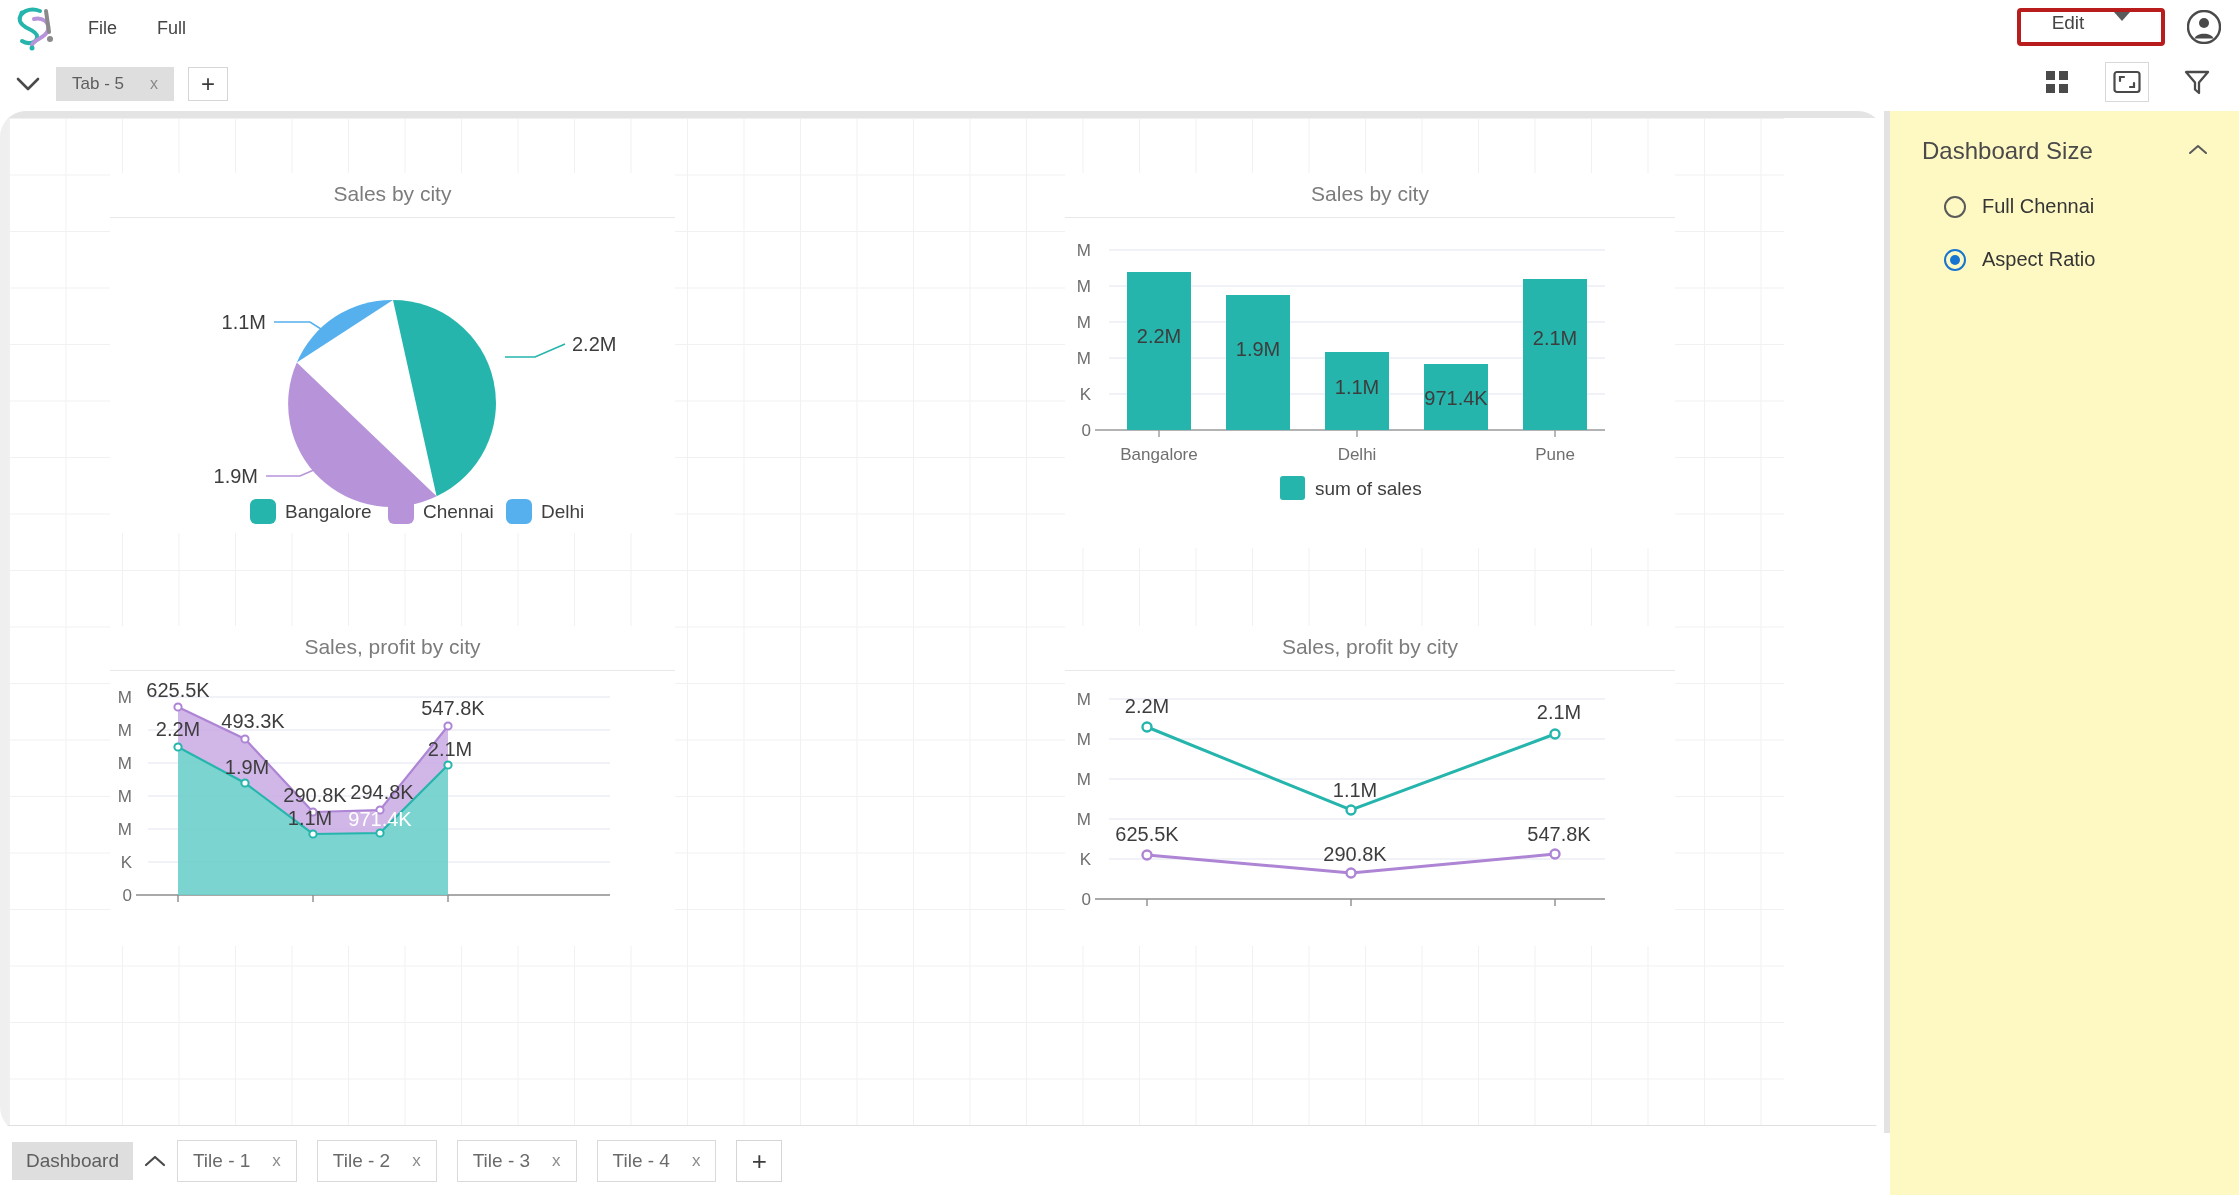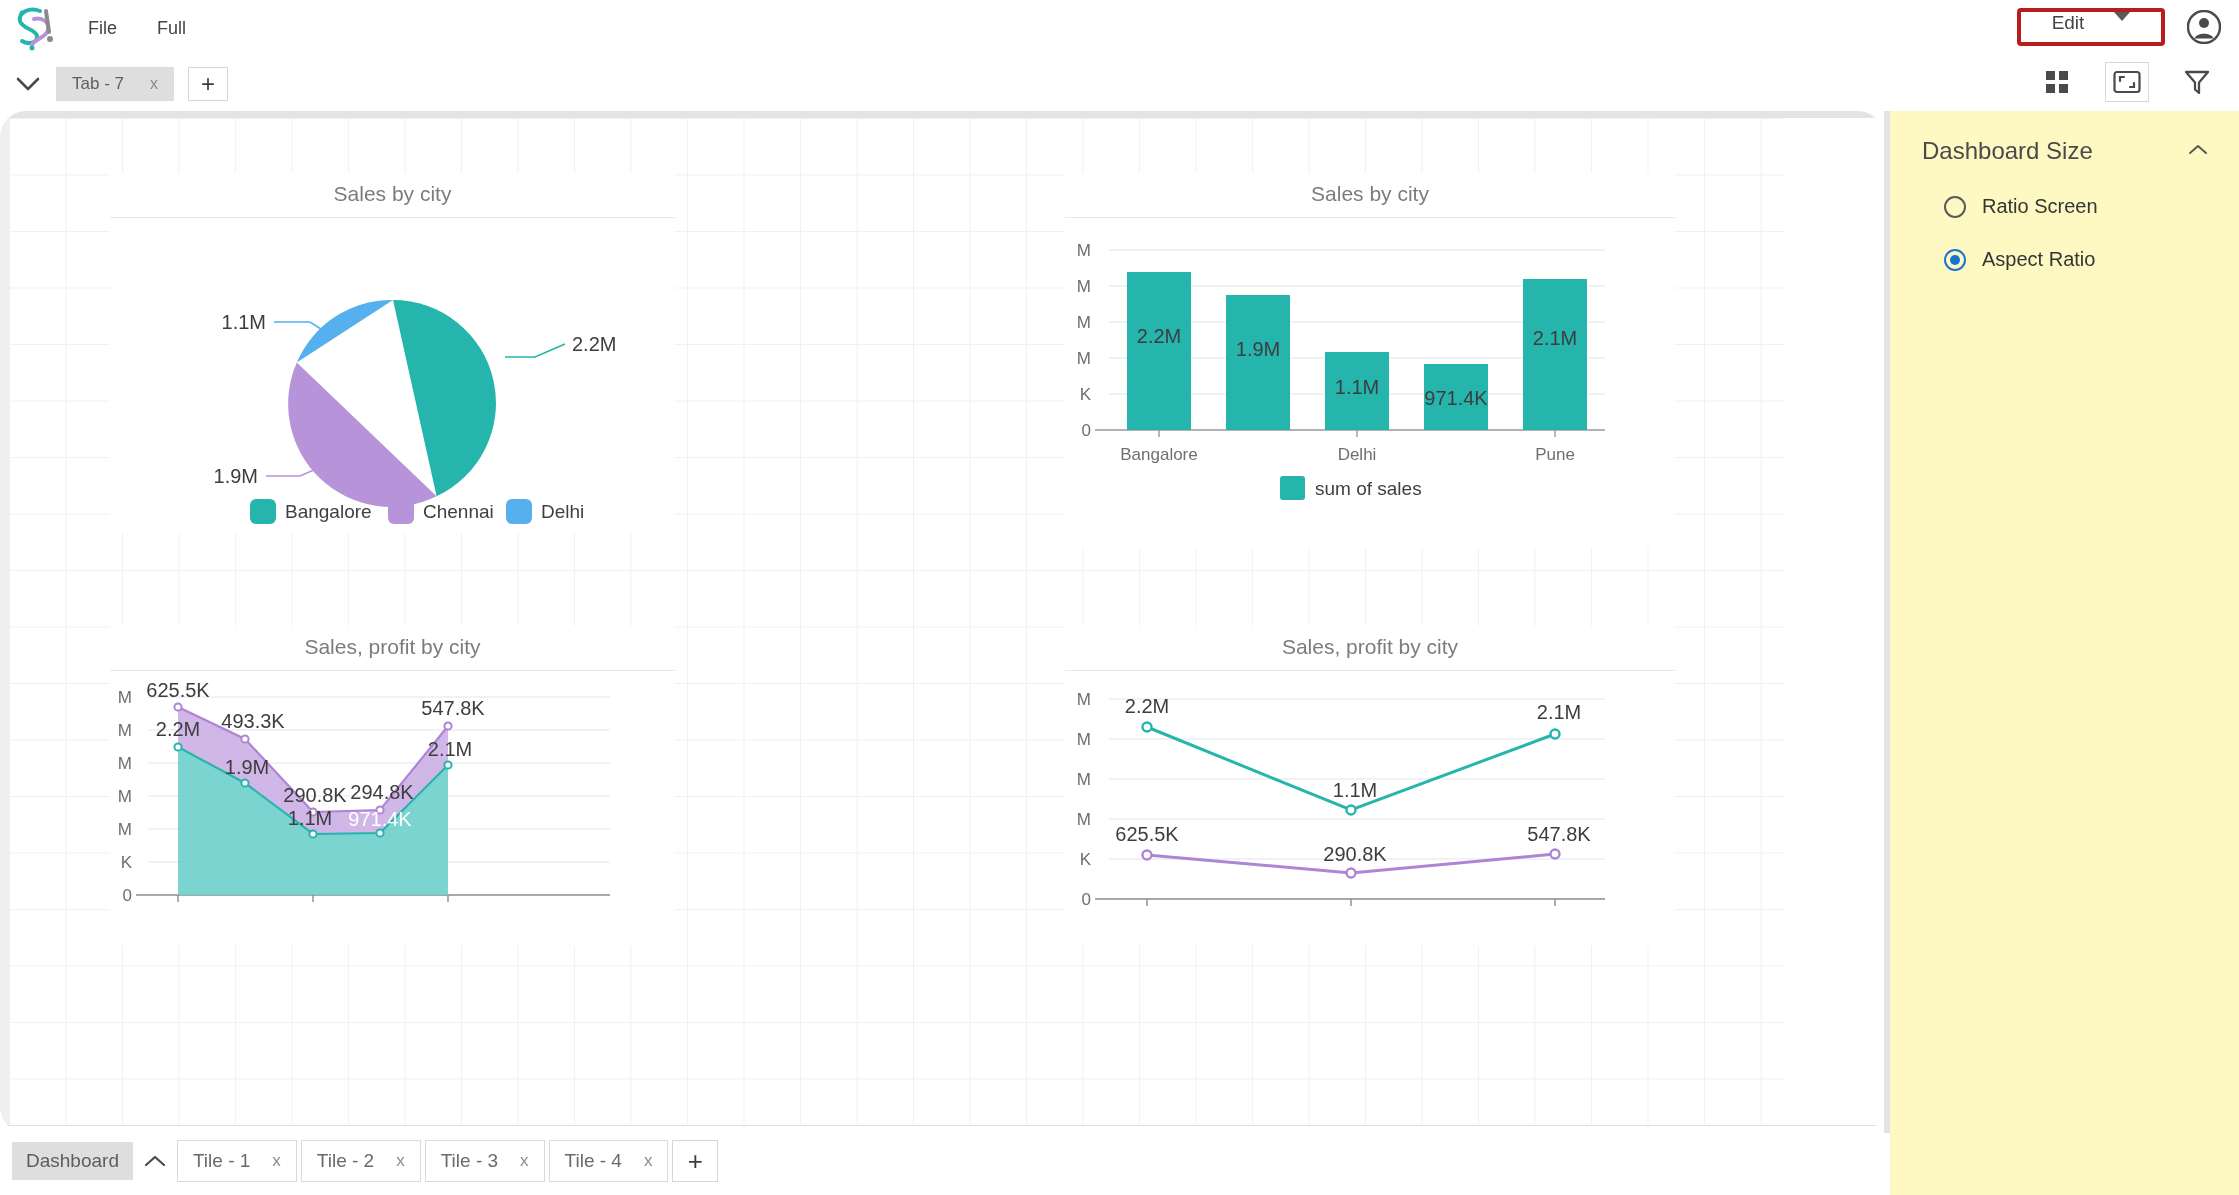--- a/index.html
+++ b/index.html
@@ -151,21 +151,21 @@
   .dash-chip {
     background: #dedede; color: #5e5e5e; font-size: 19px;
     padding: 8px 14px; cursor: pointer;
   }
   .chev-up-btn {
     width: 44px; display: flex; justify-content: center; cursor: pointer;
   }
   .tile-chip {
     height: 42px; border: 1px solid #dadada; background: #fff;
     display: flex; align-items: center; gap: 22px; padding: 0 15px;
-    font-size: 19px; color: #6a6a6a; cursor: pointer; margin-right: 4px;
+    font-size: 19px; color: #6a6a6a; cursor: pointer; margin-right: 20px;
   }
   .tile-chip .tile-x { font-size: 17px; color: #8d8d8d; }
   .bottom-plus {
     width: 46px; height: 42px; border: 1px solid #d5d5d5; background: #fff;
     display: flex; align-items: center; justify-content: center;
     font-size: 26px; color: #3c3c3c; line-height: 1; cursor: pointer;
   }
 
   
   .axis-lbl { font-size: 17px; fill: #6f6f6f; font-family: "Liberation Sans", sans-serif; }
@@ -205,21 +205,21 @@
   </div>
 </div>
 
 <div class="tabstrip">
   <div class="chev-down-wrap">
     <svg width="26" height="16" viewBox="0 0 26 16">
       <path d="M3 3 L13 13 L23 3" fill="none" stroke="#4a4a4a" stroke-width="2.6" stroke-linecap="round" stroke-linejoin="round"></path>
     </svg>
   </div>
   <div class="tab-chip">
-    <span>Tab - 7</span>
+    <span>Tab - 5</span>
     <span class="tab-x">x</span>
   </div>
   <div class="tab-plus">+</div>
 
   <div class="toolbar-right">
     <div class="tool-btn">
       <svg width="26" height="26" viewBox="0 0 26 26">
         <rect x="2" y="2" width="9" height="9" fill="#4a4a4a"></rect>
         <rect x="15" y="2" width="9" height="9" fill="#4a4a4a"></rect>
         <rect x="2" y="15" width="9" height="9" fill="#4a4a4a"></rect>
@@ -435,21 +435,21 @@
     <div class="sb-title">Dashboard Size</div>
     <div class="sb-chevron">
       <svg width="22" height="14" viewBox="0 0 22 14">
         <path d="M3 10 L11 3 L19 10" fill="none" stroke="#5a5a5a" stroke-width="2" stroke-linecap="round" stroke-linejoin="round"></path>
       </svg>
     </div>
   </div>
 
   <div class="radio-row">
     <span class="radio"></span>
-    <span class="radio-label">Ratio Screen</span>
+    <span class="radio-label">Full Chennai</span>
   </div>
 
   <div class="radio-row">
     <span class="radio checked"></span>
     <span class="radio-label">Aspect Ratio</span>
   </div>
 
 </div>
 
 <div class="bottombar">

